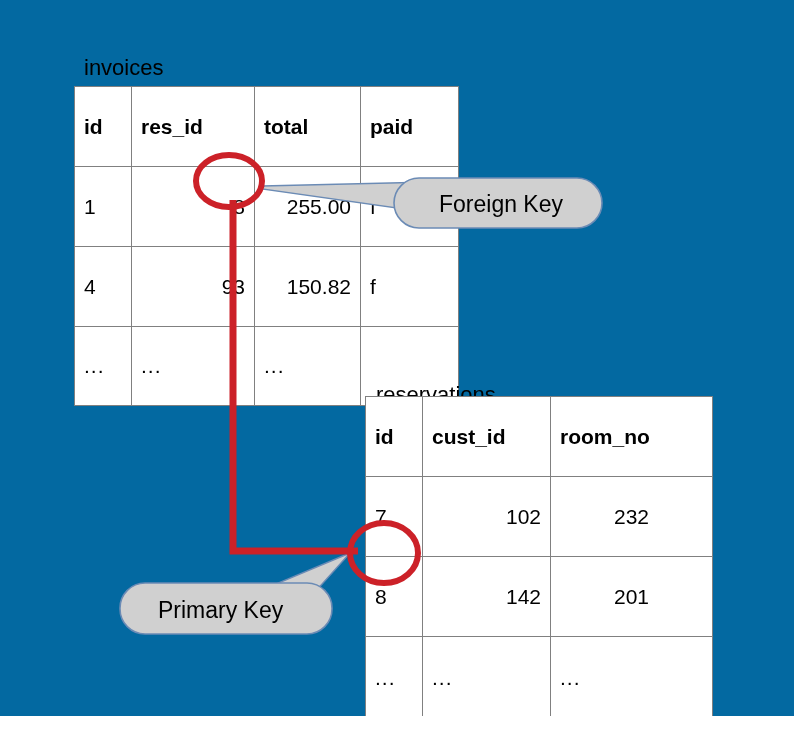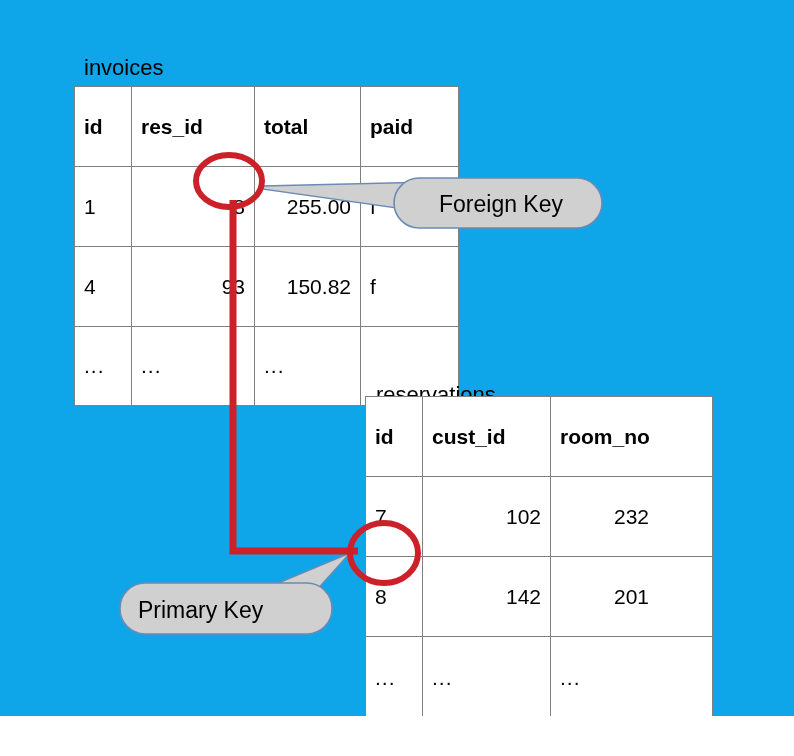--- a/index.html
+++ b/index.html
@@ -9,21 +9,21 @@
   }
   body {
     font-family: "Liberation Sans", sans-serif;
     color: #000000;
   }
   #canvas {
     position: relative;
     width: 794px;
     height: 716px;
     overflow: hidden;
-    background: #0ea5e9;
+    background: #0369a1;
   }
   .table-title {
     position: absolute;
     font-size: 22px;
     line-height: 26px;
     color: #000000;
     white-space: nowrap;
   }
   table.db {
     position: absolute;
@@ -154,15 +154,15 @@
 
     <path d="M 233,200 L 233,551 L 358,551" fill="none" stroke="#cc2128" stroke-width="7" stroke-linecap="butt" stroke-linejoin="miter"></path>
 
     <ellipse cx="229" cy="181" rx="33" ry="26" fill="none" stroke="#cc2128" stroke-width="6"></ellipse>
 
     <ellipse cx="384" cy="553" rx="34" ry="30" fill="none" stroke="#cc2128" stroke-width="6"></ellipse>
   </svg>
 
   <div class="callout-text" style="left:417px; top:191px;margin-left:22px;">Foreign Key</div>
 
-  <div class="callout-text" style="left:138px; top:597px;text-align:right;">Primary Key</div>
+  <div class="callout-text" style="left:158px; top:597px;text-align:right;">Primary Key</div>
 
 </div>
 
 </body></html>

